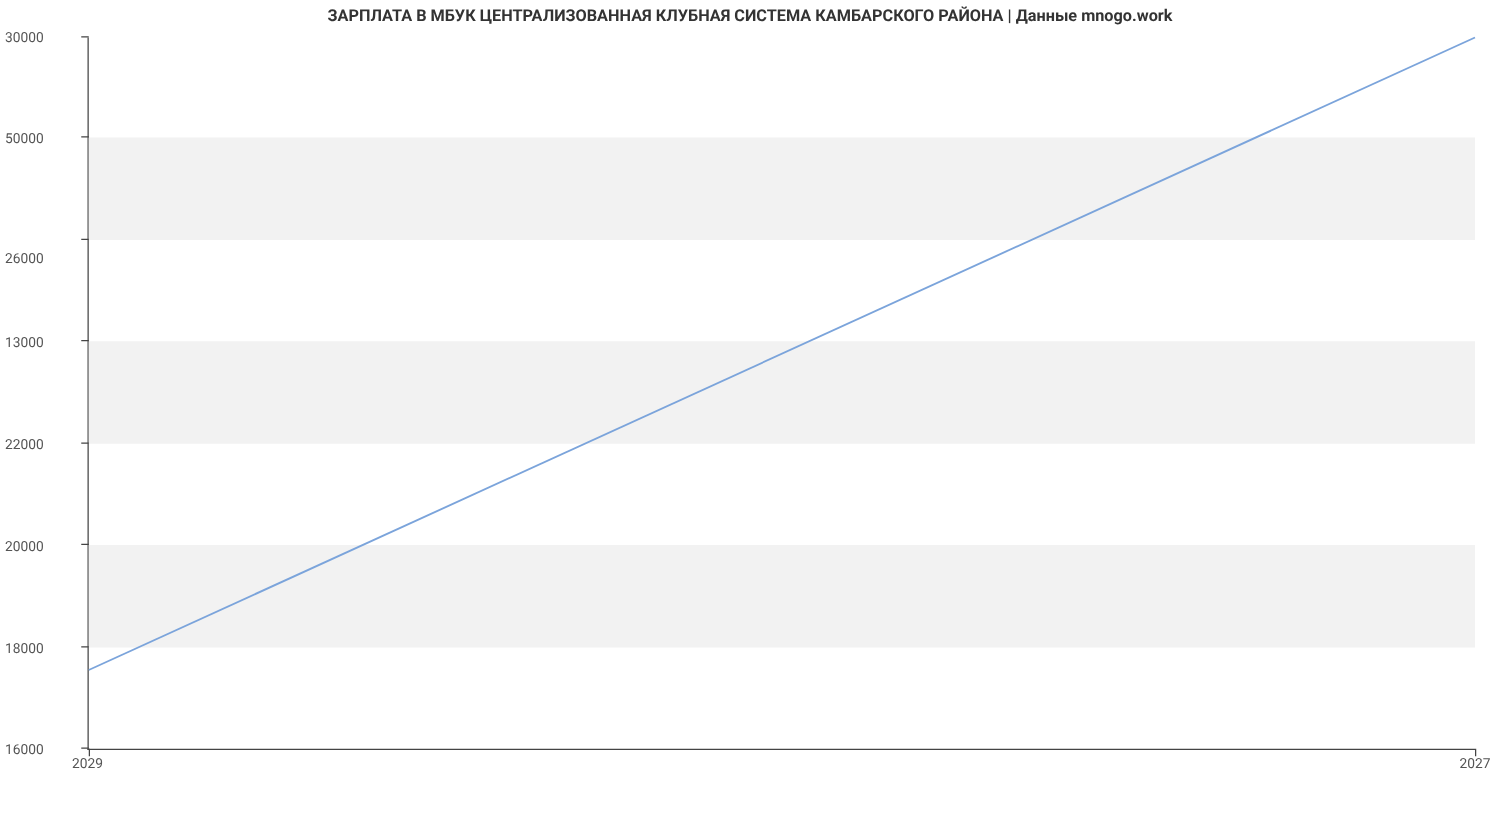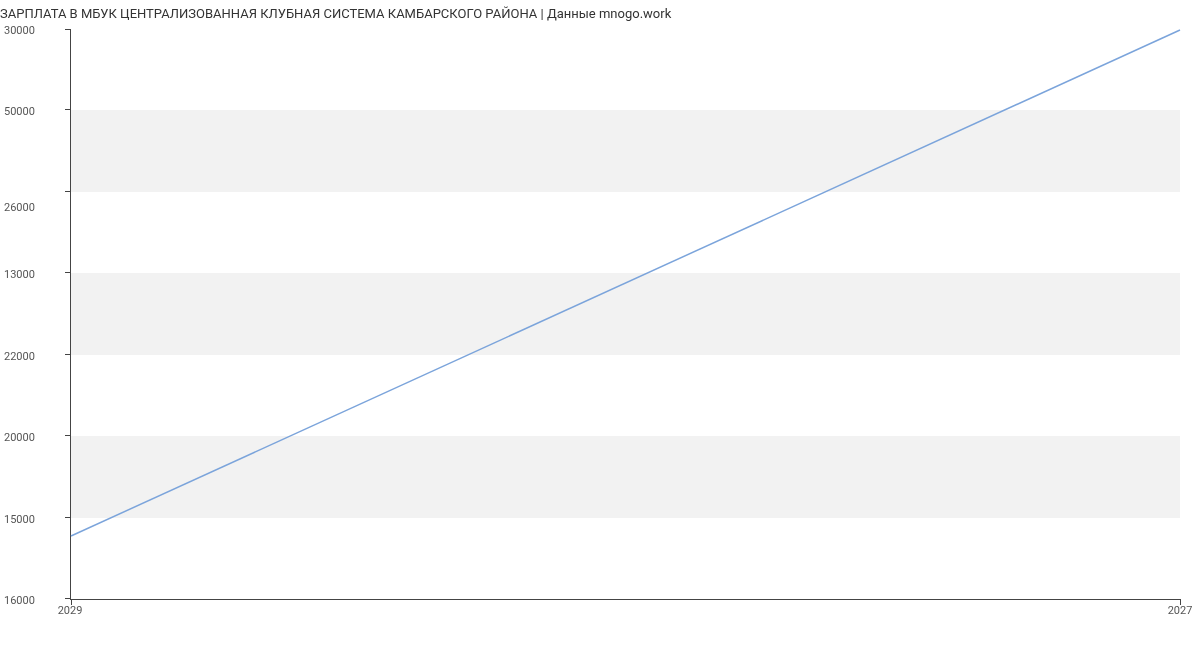--- a/index.html
+++ b/index.html
@@ -14,23 +14,23 @@
   .chart-wrap {
     position: relative;
     width: 1200px;
     height: 650px;
   }
   .chart-title {
     position: absolute;
     top: 6px;
     left: 0;
     right: 0;
-    text-align: left;
+    text-align: center;
     font-size: 13px;
-    font-weight: 400;
+    font-weight: 700;
     color: #333;
   }
   .plot-area {
     position: absolute;
     left: 70px;
     top: 30px;
     width: 1110px;
     height: 570px;
     border-left: 1px solid #444;
     border-bottom: 1px solid #444;
@@ -87,21 +87,21 @@
   }
 </style>
 </head>
 <body>
 
 <div class="chart-wrap">
 
   <div class="chart-title">ЗАРПЛАТА В МБУК ЦЕНТРАЛИЗОВАННАЯ КЛУБНАЯ СИСТЕМА КАМБАРСКОГО РАЙОНА | Данные mnogo.work</div>
 
   <div class="y-label" style="top:600px">16000</div>
-  <div class="y-label" style="top:518.57px">15000</div>
+  <div class="y-label" style="top:518.57px">18000</div>
   <div class="y-label" style="top:437.14px">20000</div>
   <div class="y-label" style="top:355.71px">22000</div>
   <div class="y-label" style="top:274.29px">13000</div>
   <div class="y-label" style="top:207px">26000</div>
   <div class="y-label" style="top:111.43px">50000</div>
   <div class="y-label" style="top:30px">30000</div>
 
   <div class="x-label" style="left:70px">2029</div>
   <div class="x-label" style="left:1180px">2027</div>
 

